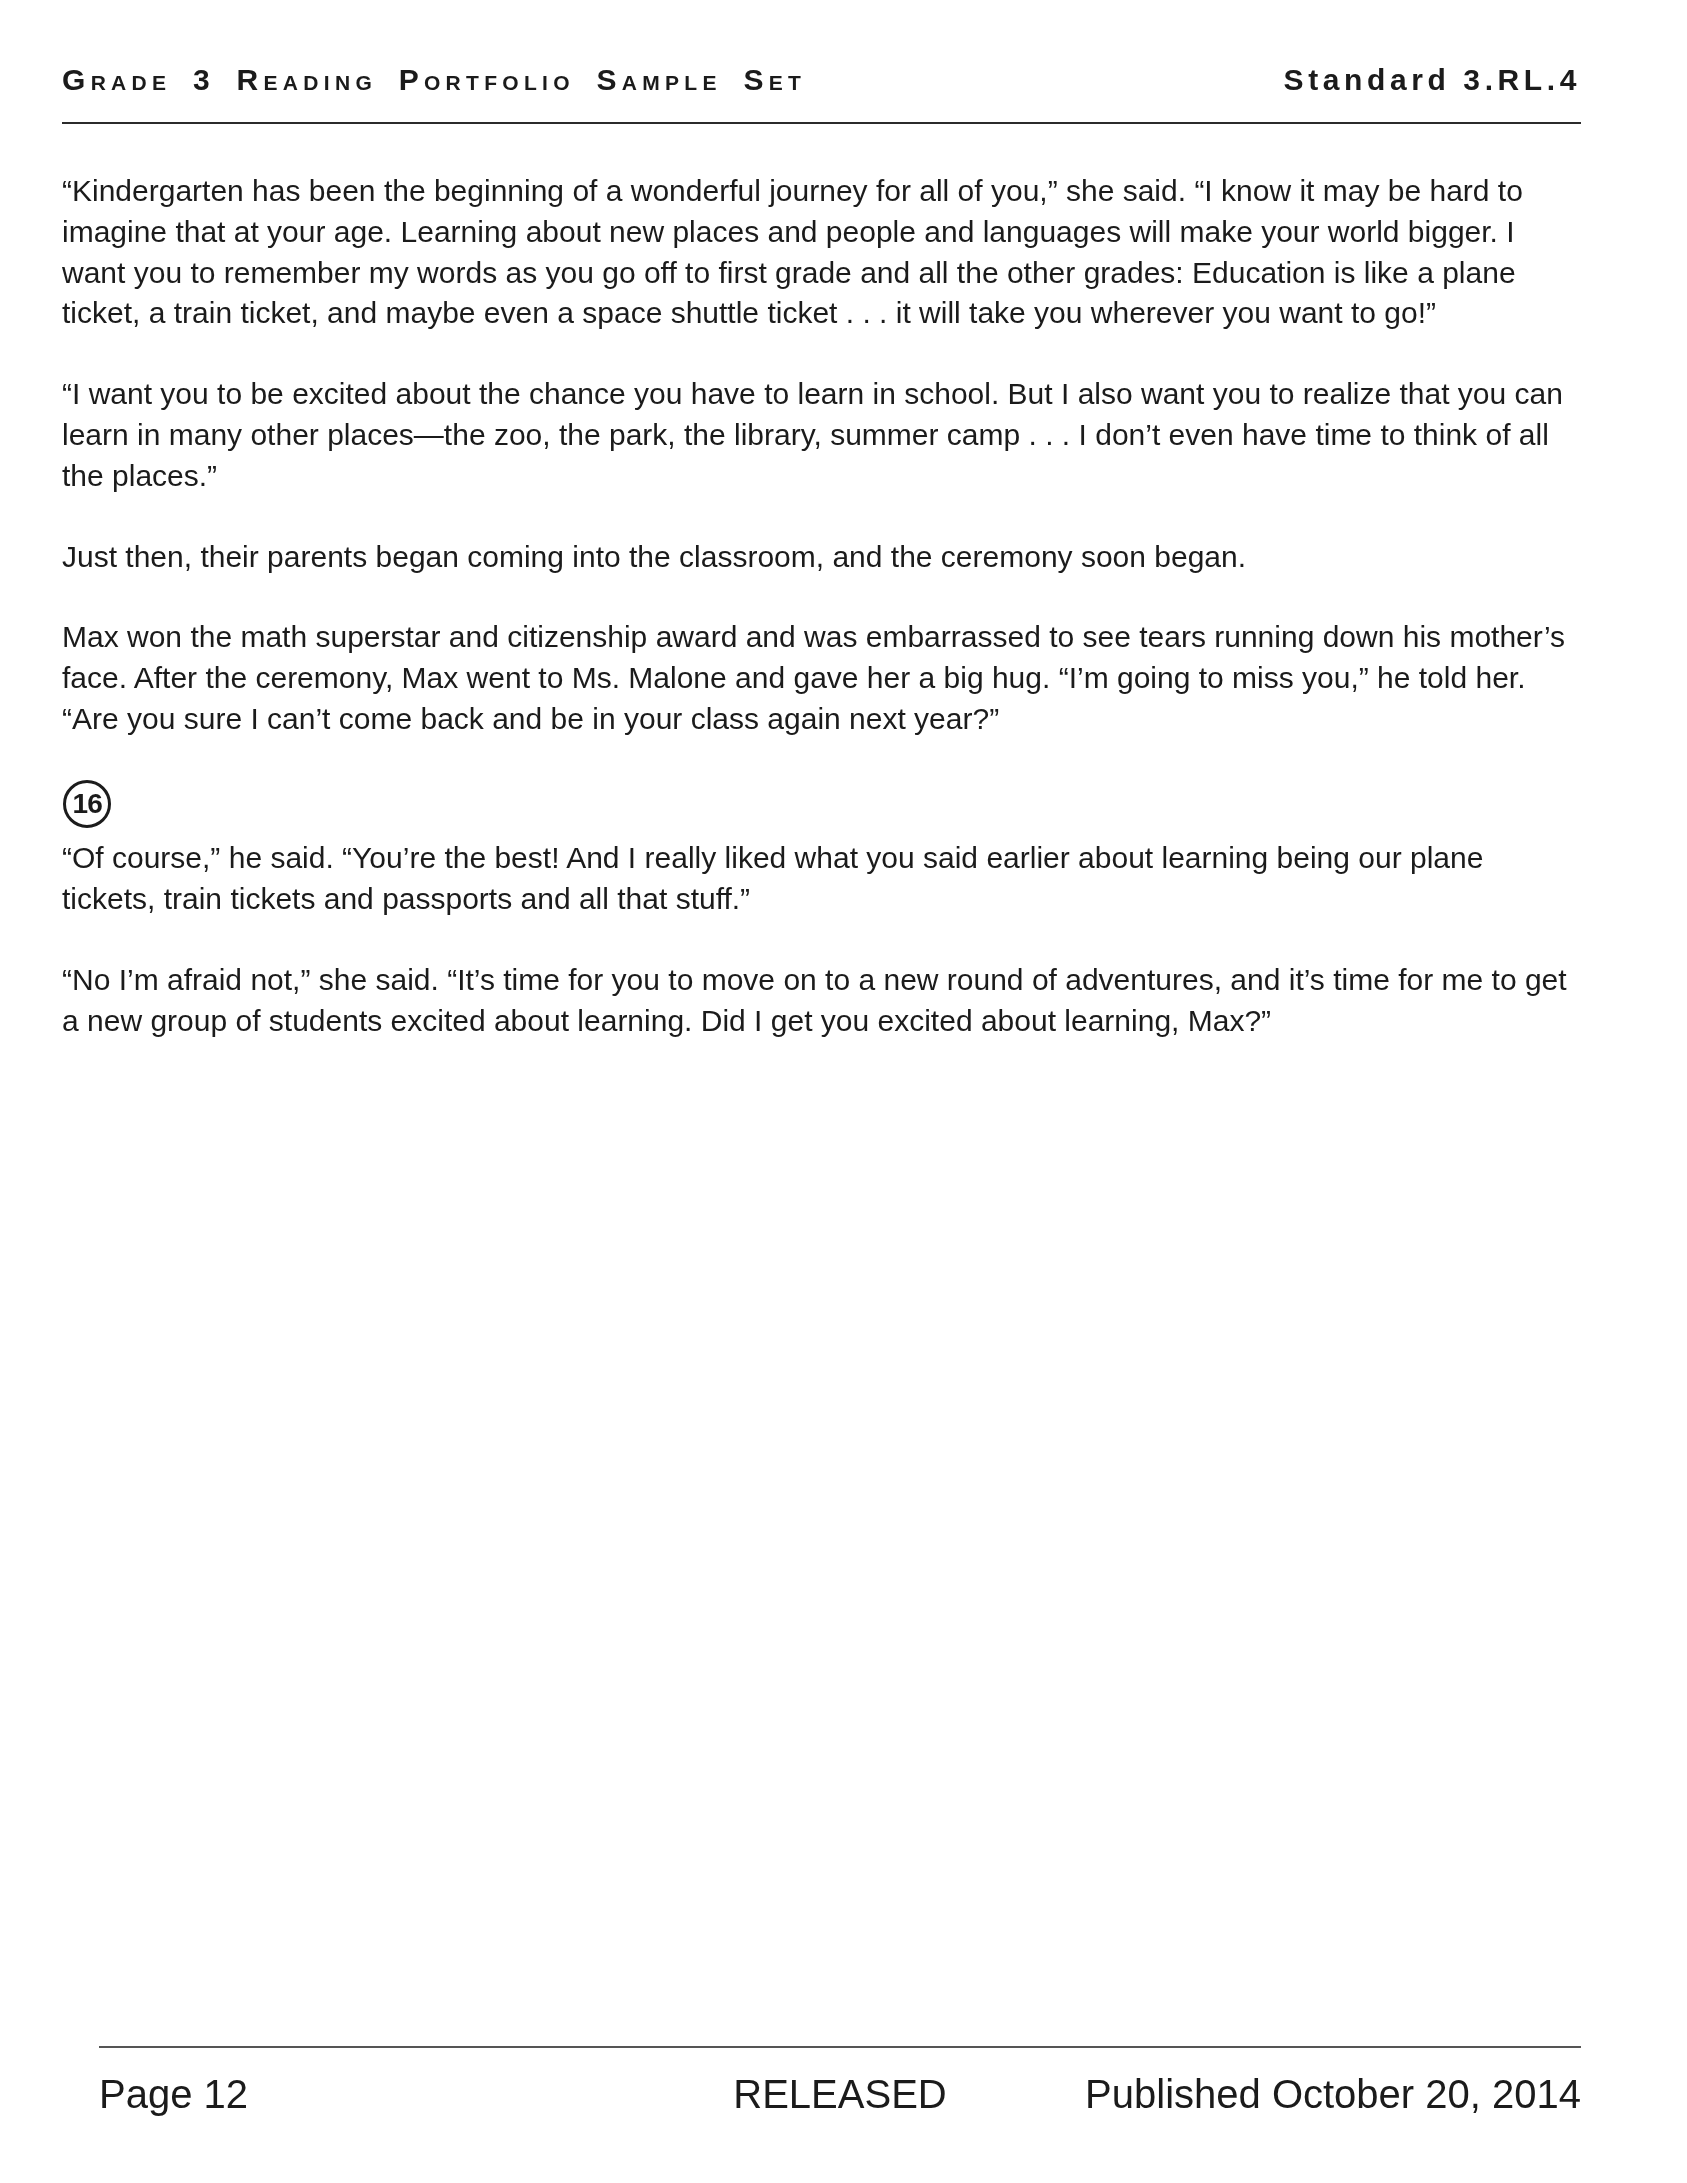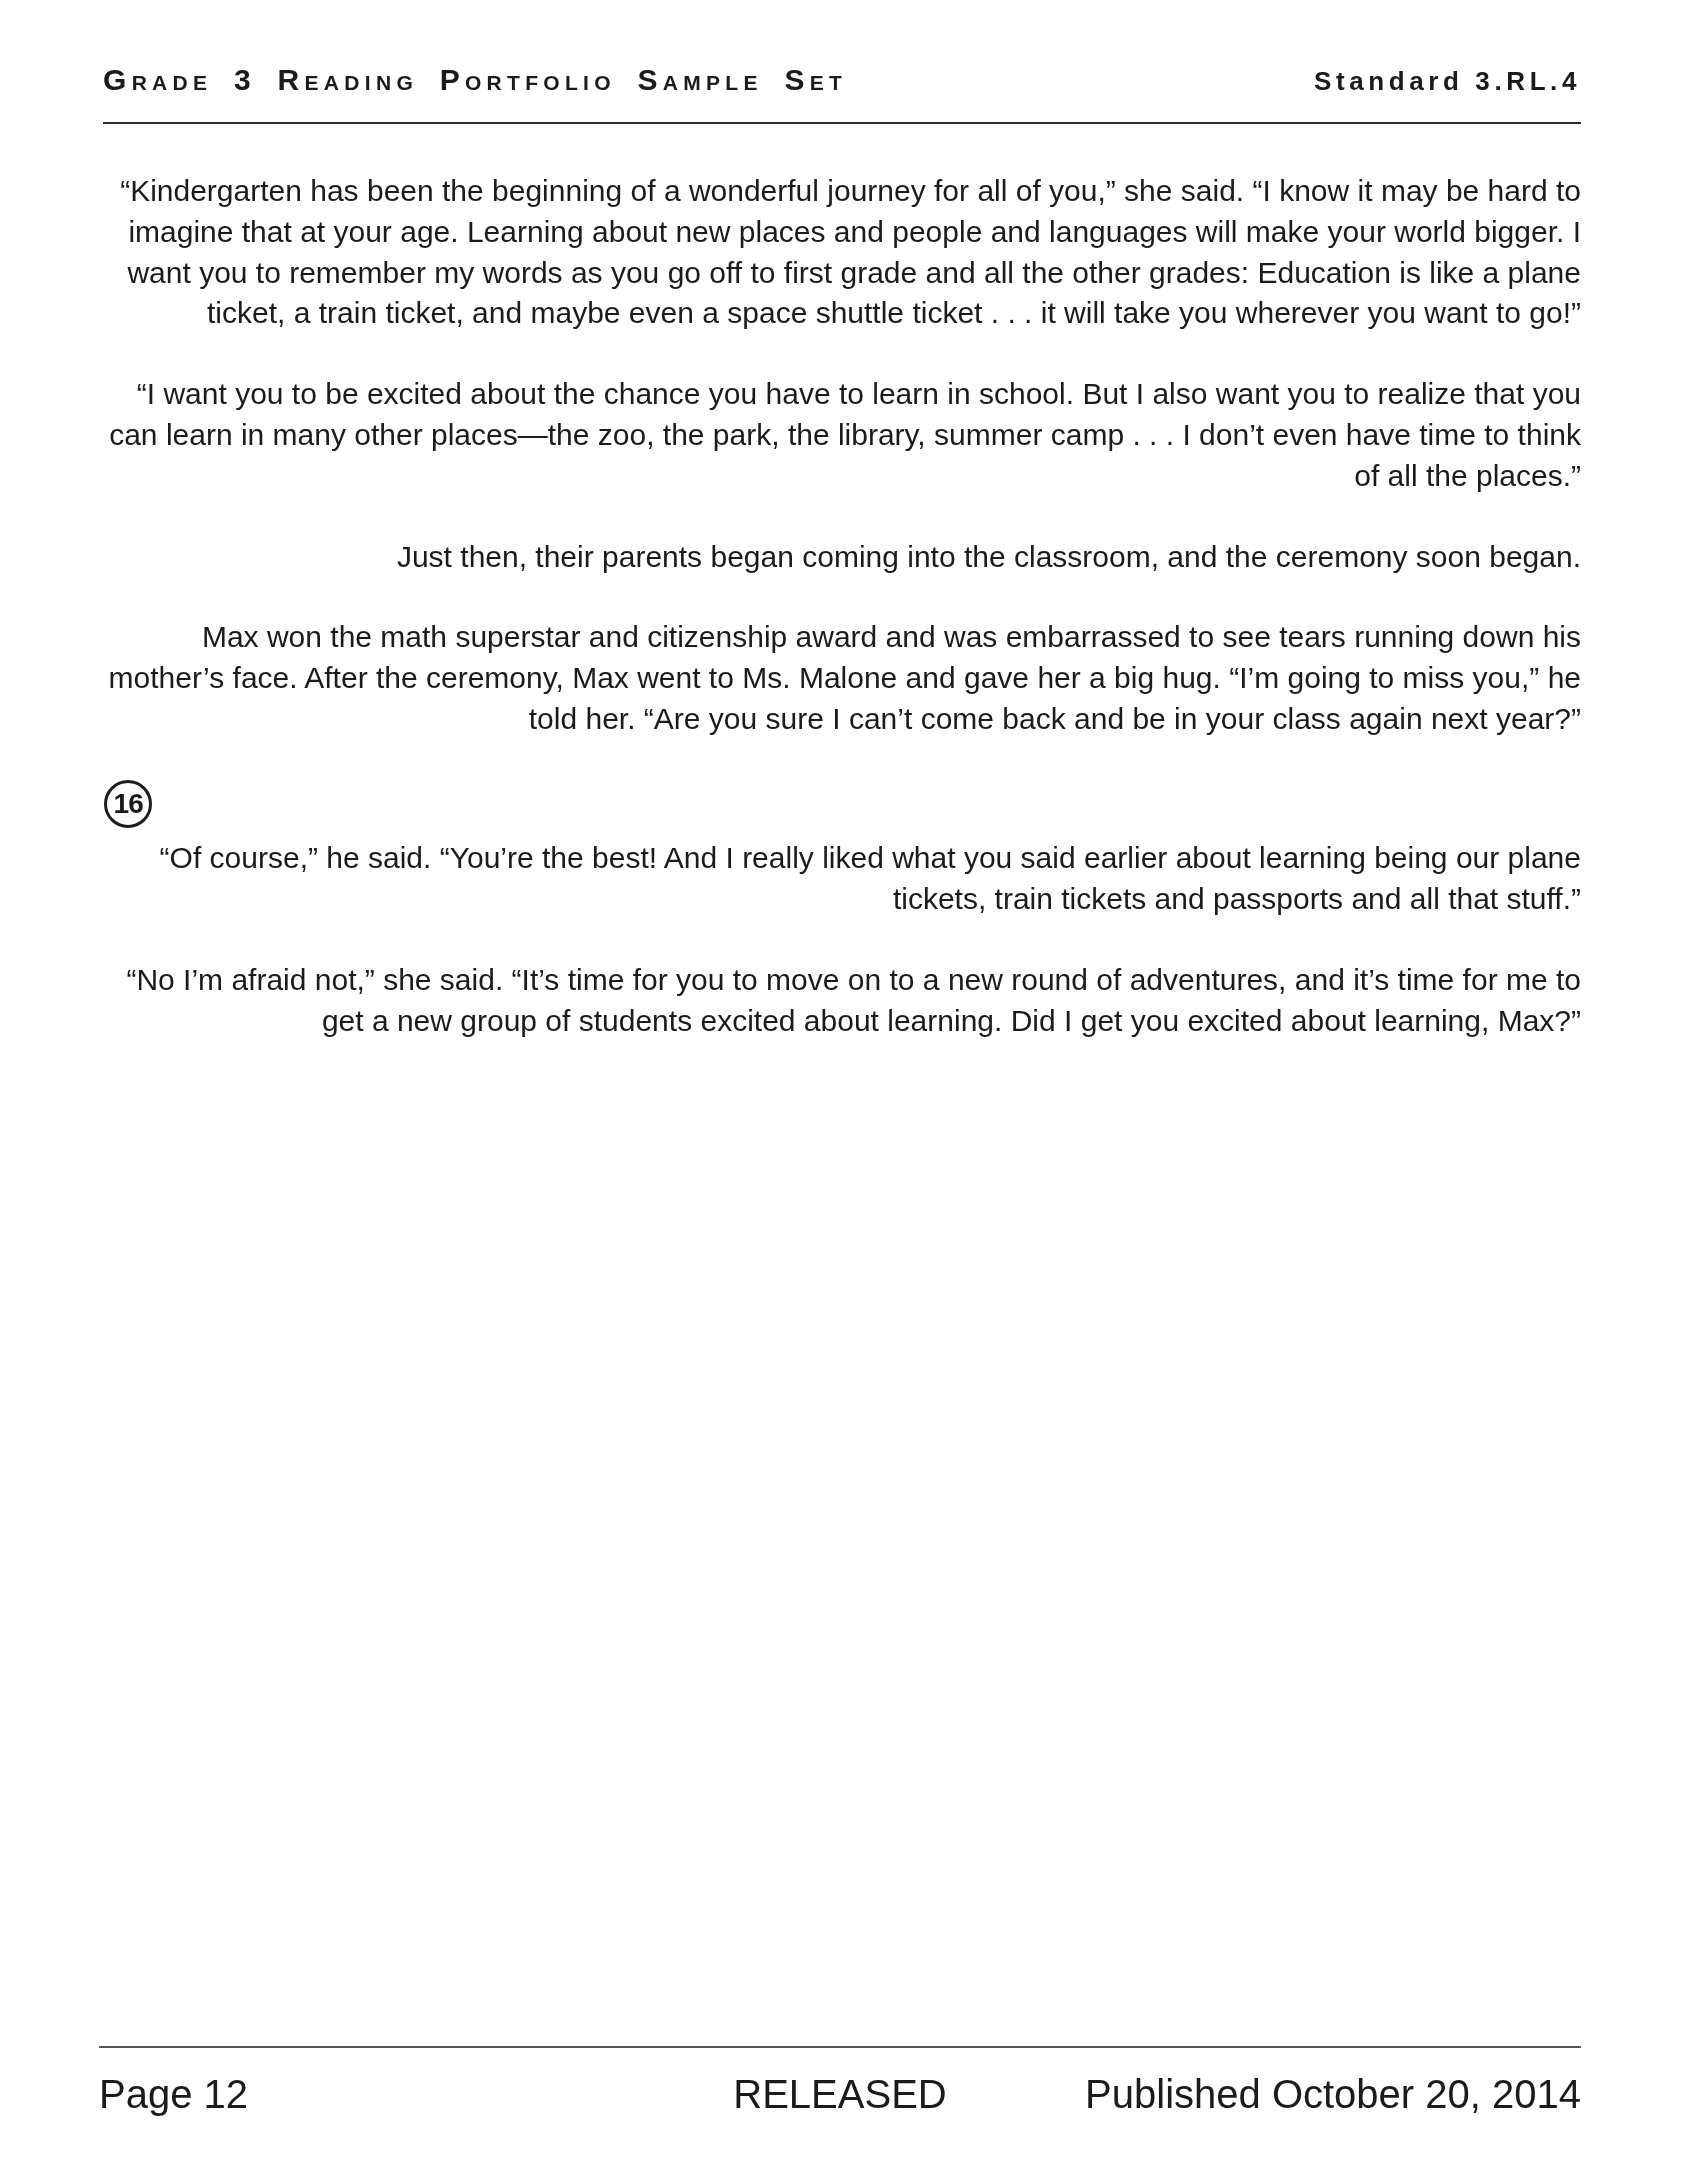--- a/index.html
+++ b/index.html
@@ -11,39 +11,38 @@
     position: relative;
     width: 1687px;
     height: 2183px;
     margin: 0 auto;
     background: #ffffff;
     font-family: "Liberation Sans", sans-serif;
     color: #1b1b1b;
     box-sizing: border-box;
   }
   .content {
-    padding: 63px 106px 0 103px;
-    text-align: right;
+    padding: 63px 106px 0 62px;
   }
   .doc-header {
     display: flex;
     justify-content: space-between;
     align-items: baseline;
   }
   .doc-header .left-title {
     font-weight: bold;
     font-size: 30px;
     letter-spacing: 5.3px;
     word-spacing: 8px;
     font-variant: small-caps;
     white-space: nowrap;
   }
   .doc-header .right-title {
     font-weight: bold;
-    font-size: 26px;
+    font-size: 30px;
     letter-spacing: 4.6px;
     white-space: nowrap;
   }
   .header-rule {
     margin-top: 25px;
     border: 0;
     border-top: 2.6px solid #2b2b2b;
     height: 0;
   }
   .body-text {

